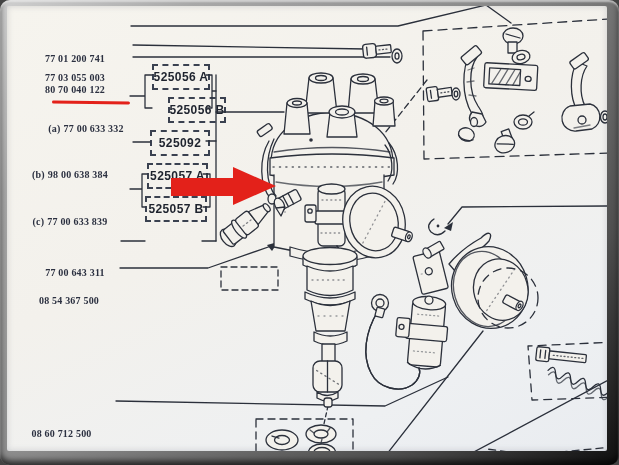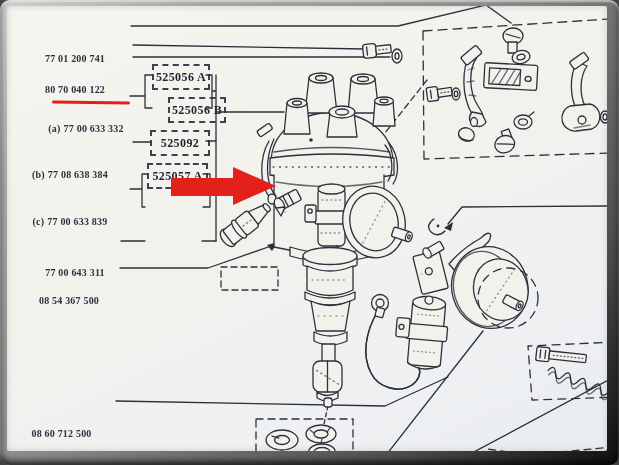--- a/index.html
+++ b/index.html
@@ -16,61 +16,63 @@
   .canvas{position:absolute;left:-7px;top:-6px;width:619px;height:465px;}
   .plabel{
     position:absolute;left:20px;width:110px;text-align:center;
     font-family:"Liberation Serif",serif;font-weight:600;font-size:10px;line-height:15px;
     color:#2b3040;letter-spacing:.2px;white-space:nowrap;margin-top:32px;
   }
   .plabel .pref{padding-right:3px;}
   .vbox{
     position:absolute;border:2px dashed #3a4150;background:transparent;
     display:flex;align-items:center;justify-content:center;
-    font-family:Liberation Serif, serif;font-weight:700;font-size:12px;
+    font-family:Liberation Sans, sans-serif;font-weight:700;font-size:12px;
     letter-spacing:.4px;color:#1e232e;white-space:nowrap;
   }
   .redline{position:absolute;background:#e3211a;border-radius:2px;transform:rotate(.6deg);}
   svg.art{position:absolute;left:0;top:0;z-index:5;}
   svg.art *{stroke:#2b303b;fill:none;stroke-width:1.3;stroke-linecap:round;stroke-linejoin:round;}
   svg.art .f{fill:#f3f1ec;}
   svg.art .ink{fill:#2b303b;stroke:none;}
   svg.art .red{fill:#e3211a;stroke:none;}
 </style>
 </head>
 <body>
 
 <div class="frame">
  <div class="paper">
   <div class="canvas">
 
     <div class="plabel" style="top:19px">77 01 200 741</div>
+    <div class="plabel" style="top:38px">77 03 055 003</div>
     <div class="plabel" style="top:50px">80 70 040 122</div>
 
     <div class="plabel" style="top:89px;left:26px;width:120px">
       <span class="pref">(a)</span><span>77 00 633 332</span>
     </div>
     <div class="redline" style="left:52px;top:101px;width:78px;height:2.6px"></div>
 
     <div class="plabel" style="top:135px;left:10px;width:120px">
-      <span class="pref">(b)</span><span>77 08 638 384</span>
+      <span class="pref">(b)</span><span>98 00 638 384</span>
     </div>
 
     <div class="plabel" style="top:182px;left:10px;width:120px">
       <span class="pref">(c)</span><span>77 00 633 839</span>
     </div>
 
     <div class="plabel" style="top:233px">77 00 643 311</div>
     <div class="plabel" style="top:261px;left:16px;width:106px">08 54 367 500</div>
     <div class="plabel" style="top:394px;left:8px;width:107px">08 60 712 500</div>
 
     <div class="vbox" style="left:152px;top:64px;width:54px;height:22px">525056 A</div>
     <div class="vbox" style="left:168px;top:97px;width:54px;height:22px">525056 B</div>
     <div class="vbox" style="left:150px;top:130px;width:56px;height:22px">525092</div>
     <div class="vbox" style="left:147px;top:163px;width:57px;height:22px">525057 A</div>
+    <div class="vbox" style="left:145px;top:196px;width:58px;height:22px">525057 B</div>
 
     <svg class="art" width="619" height="465" viewBox="0 0 619 465">
       <defs>
         <clipPath id="potclip">
               <ellipse cx="374" cy="222" rx="23" ry="28"></ellipse>
             </clipPath>
         <clipPath id="capclip">
               <ellipse cx="500" cy="292" rx="26" ry="30"></ellipse>
             </clipPath>
         <clipPath id="gearclip">

